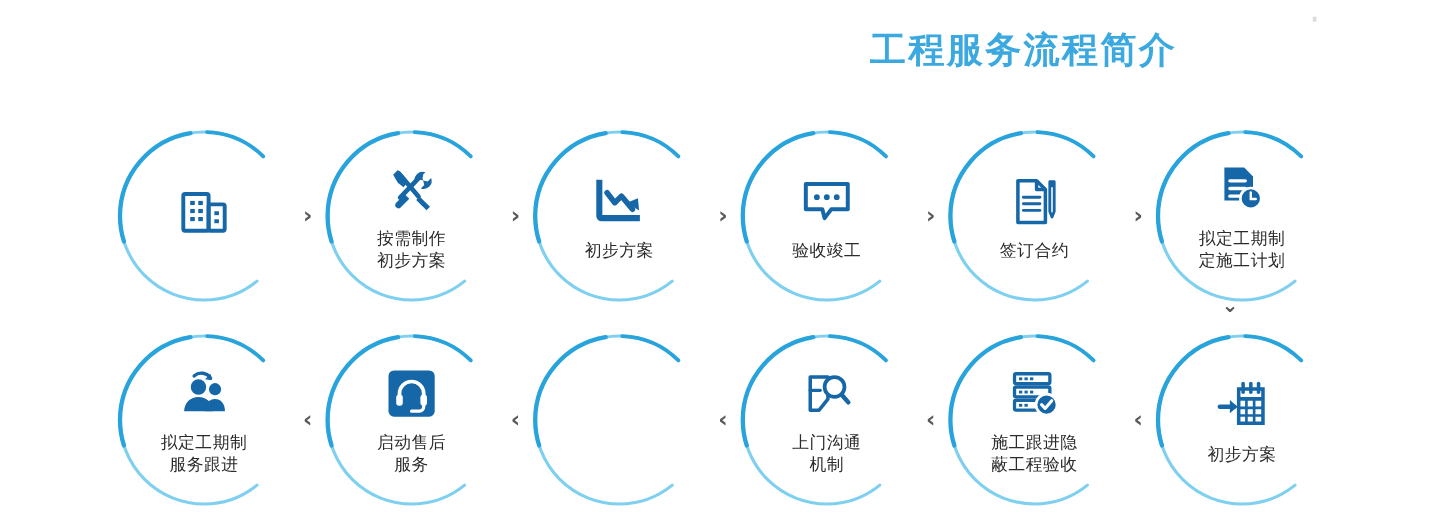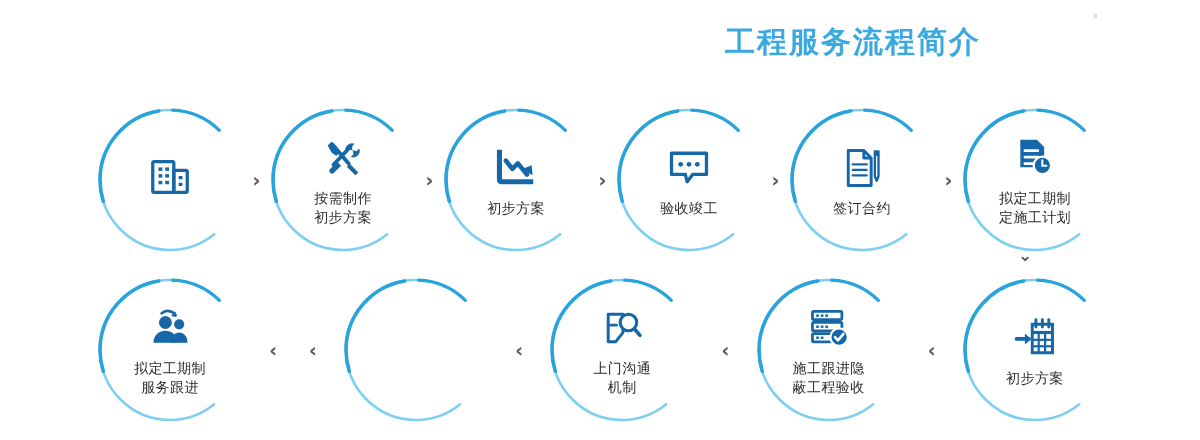--- a/index.html
+++ b/index.html
@@ -303,20 +303,40 @@
       <path d="M7 38 c0 -8 6 -13 13 -13 s13 5 13 13 z" fill="#1667A8"></path>
       <circle cx="35" cy="18" r="5.5" fill="#1667A8"></circle>
       <path d="M26 38 c0 -7 4 -11 9 -11 s9 4 9 11 z" fill="#1667A8"></path>
     </svg>
           </div>
        <div class="node-label">拟定工期制
 服务跟进</div>
      </div>
       </div>
       <div class="chev">‹</div>
+      <div class="node">
+        <svg class="ring" viewBox="0 0 150 150" fill="none" aria-hidden="true">
+    <circle cx="75" cy="75" r="70" stroke="#7FD0F0" stroke-width="2.6" stroke-linecap="round" stroke-dasharray="300 140" stroke-dashoffset="-62"></circle>
+    <circle cx="75" cy="75" r="70" stroke="#29A3DC" stroke-width="3.6" stroke-linecap="round" stroke-dasharray="120 320" stroke-dashoffset="-198"></circle>
+    <circle cx="75" cy="75" r="70" stroke="#29A3DC" stroke-width="3.2" stroke-linecap="round" stroke-dasharray="52 388" stroke-dashoffset="-332"></circle>
+  </svg>
+        <div class="node-inner">
+       <div class="icon-wrap">
+            <svg width="44" height="44" viewBox="0 0 48 48" fill="none">
+      <rect x="3" y="3" width="42" height="42" rx="5" fill="#1667A8"></rect>
+      <path d="M13 27 v-3 a11 11 0 0 1 22 0 v3" stroke="#ffffff" stroke-width="3.4" fill="none" stroke-linecap="round"></path>
+      <rect x="10" y="25" width="6" height="10" rx="2.6" fill="#ffffff"></rect>
+      <rect x="32" y="25" width="6" height="10" rx="2.6" fill="#ffffff"></rect>
+      <path d="M35 34 v2 a4 4 0 0 1 -4 4 h-7" stroke="#ffffff" stroke-width="3" fill="none" stroke-linecap="round"></path>
+    </svg>
+          </div>
+       <div class="node-label">启动售后
+服务</div>
+     </div>
+      </div>
       <div class="chev">‹</div>
       <div class="node">
         <svg class="ring" viewBox="0 0 150 150" fill="none" aria-hidden="true">
     <circle cx="75" cy="75" r="70" stroke="#7FD0F0" stroke-width="2.6" stroke-linecap="round" stroke-dasharray="300 140" stroke-dashoffset="-62"></circle>
     <circle cx="75" cy="75" r="70" stroke="#29A3DC" stroke-width="3.6" stroke-linecap="round" stroke-dasharray="120 320" stroke-dashoffset="-198"></circle>
     <circle cx="75" cy="75" r="70" stroke="#29A3DC" stroke-width="3.2" stroke-linecap="round" stroke-dasharray="52 388" stroke-dashoffset="-332"></circle>
   </svg>
       </div>
       <div class="chev">‹</div>
       <div class="node">

